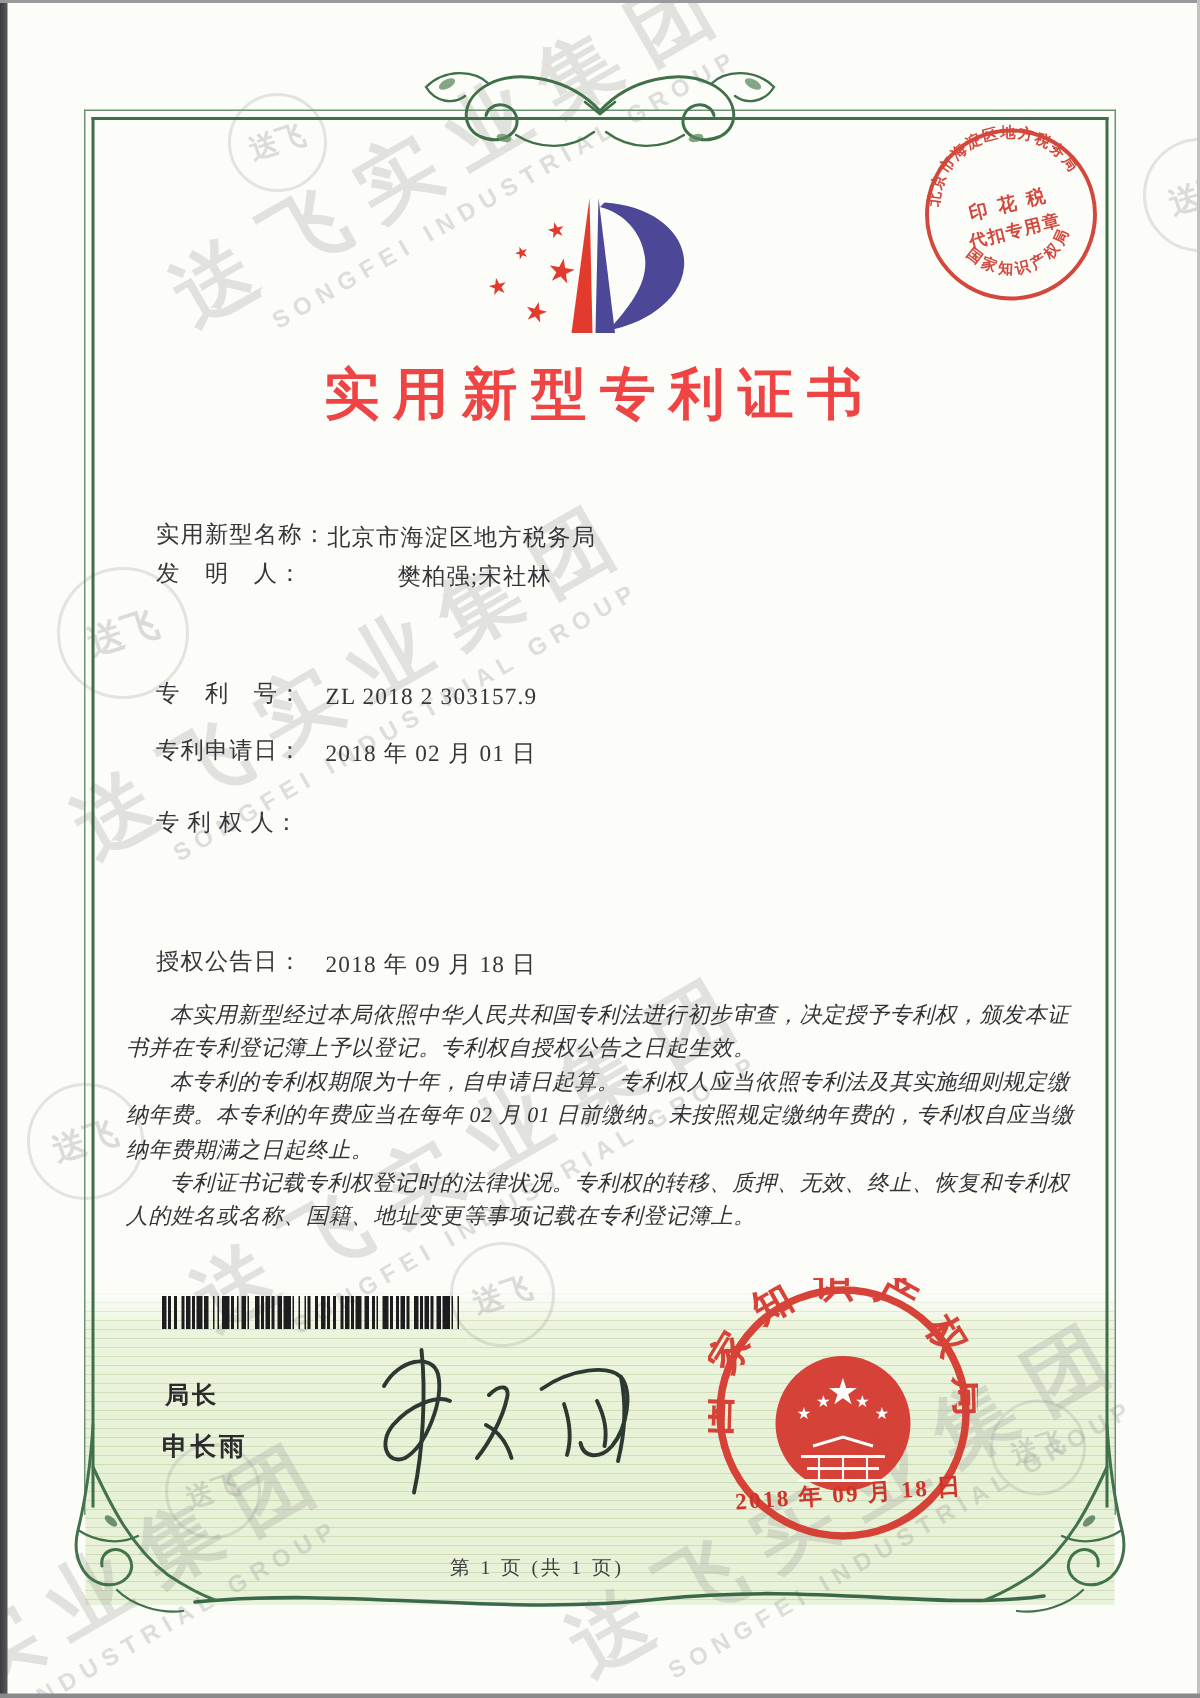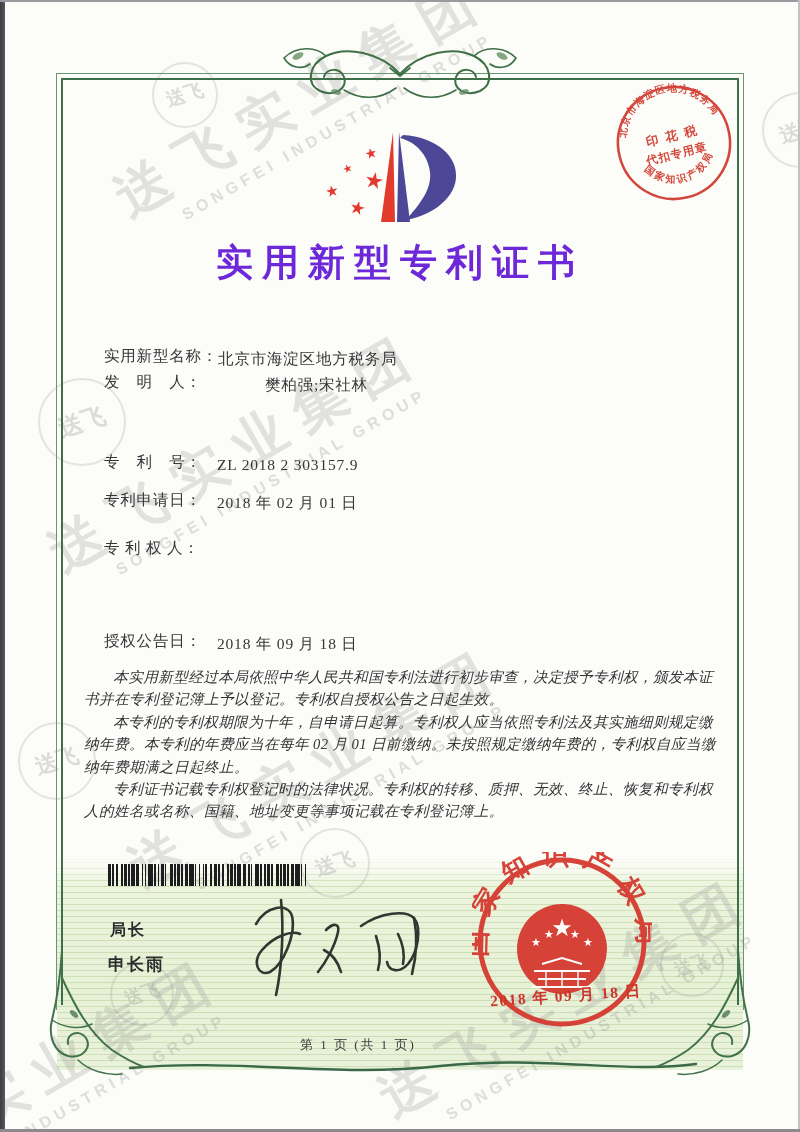--- a/index.html
+++ b/index.html
@@ -36,21 +36,21 @@
 
   
   .frame-line{position:absolute;z-index:3;background:#6c9374;}
   .frame-line.thick{background:#3f6f4a;}
 
   .svg-abs{position:absolute;z-index:4;}
 
   
   .cert-no{position:absolute;left:88px;top:122px;z-index:5;font-size:17px;letter-spacing:3px;color:#3b3b3d;}
   .title{position:absolute;left:0;top:238px;width:800px;z-index:5;text-align:center;
-    font-size:37px;font-weight:600;letter-spacing:9px;color:#6d28d9;}
+    font-size:37px;font-weight:600;letter-spacing:9px;color:#ef4444;}
 
   
   .field{position:absolute;left:104px;z-index:5;display:flex;font-size:15.5px;color:#36363a;letter-spacing:.8px;}
   .field .lbl{white-space:pre;min-width:113px;}
   .field .val{max-width:492px;line-height:25px;}
   .grant-right{position:absolute;left:455px;top:631px;z-index:5;display:flex;font-size:15.5px;color:#36363a;letter-spacing:.8px;}
   .grant-right .lbl{white-space:pre;}
 
   
   .paras{position:absolute;left:84px;top:666px;width:636px;z-index:5;

